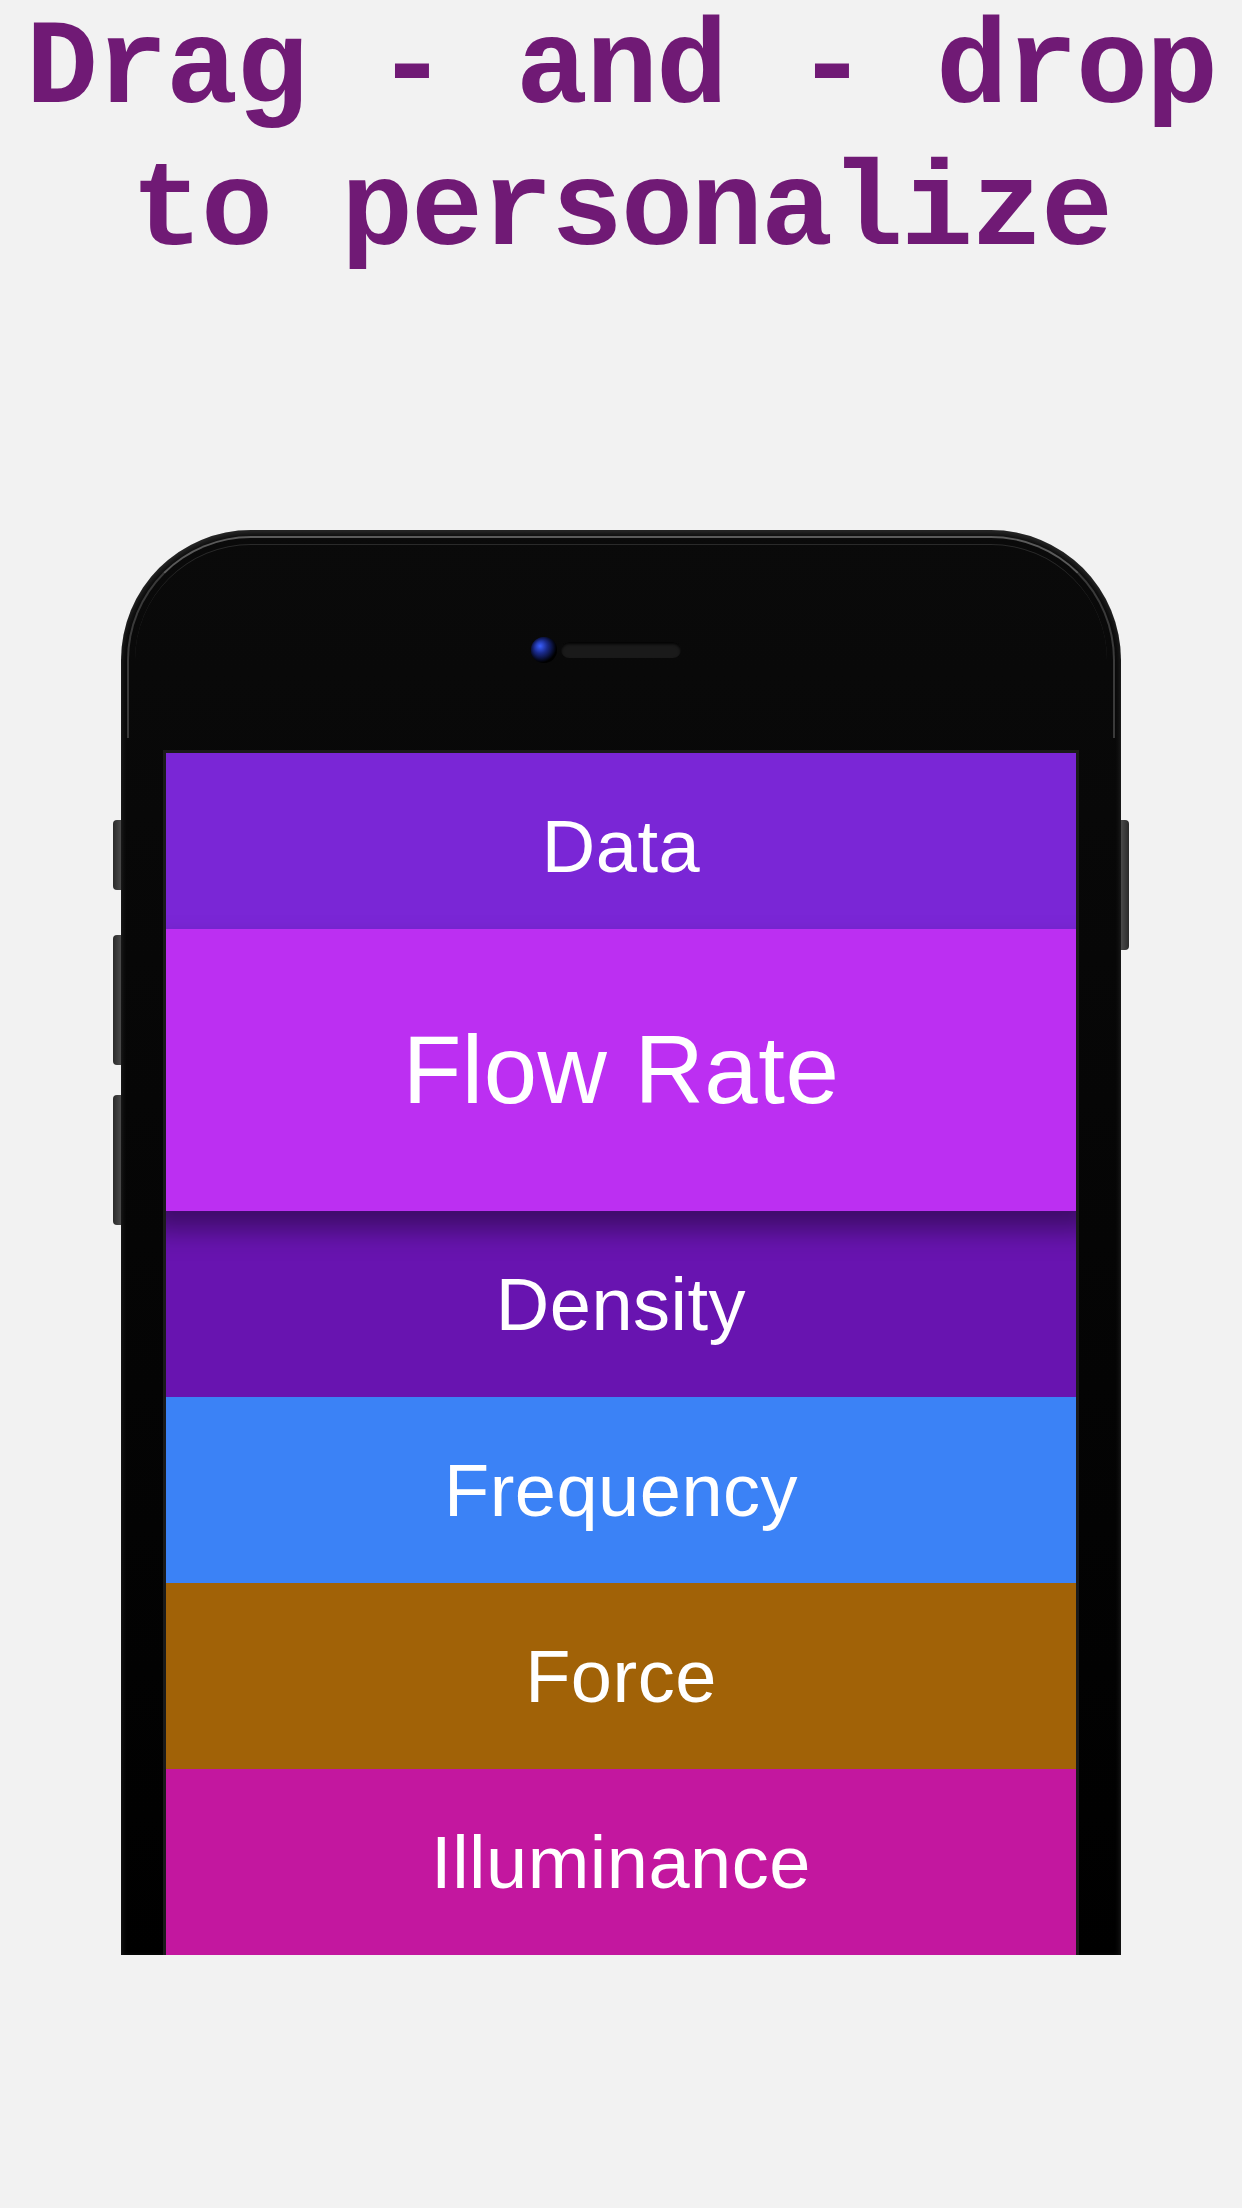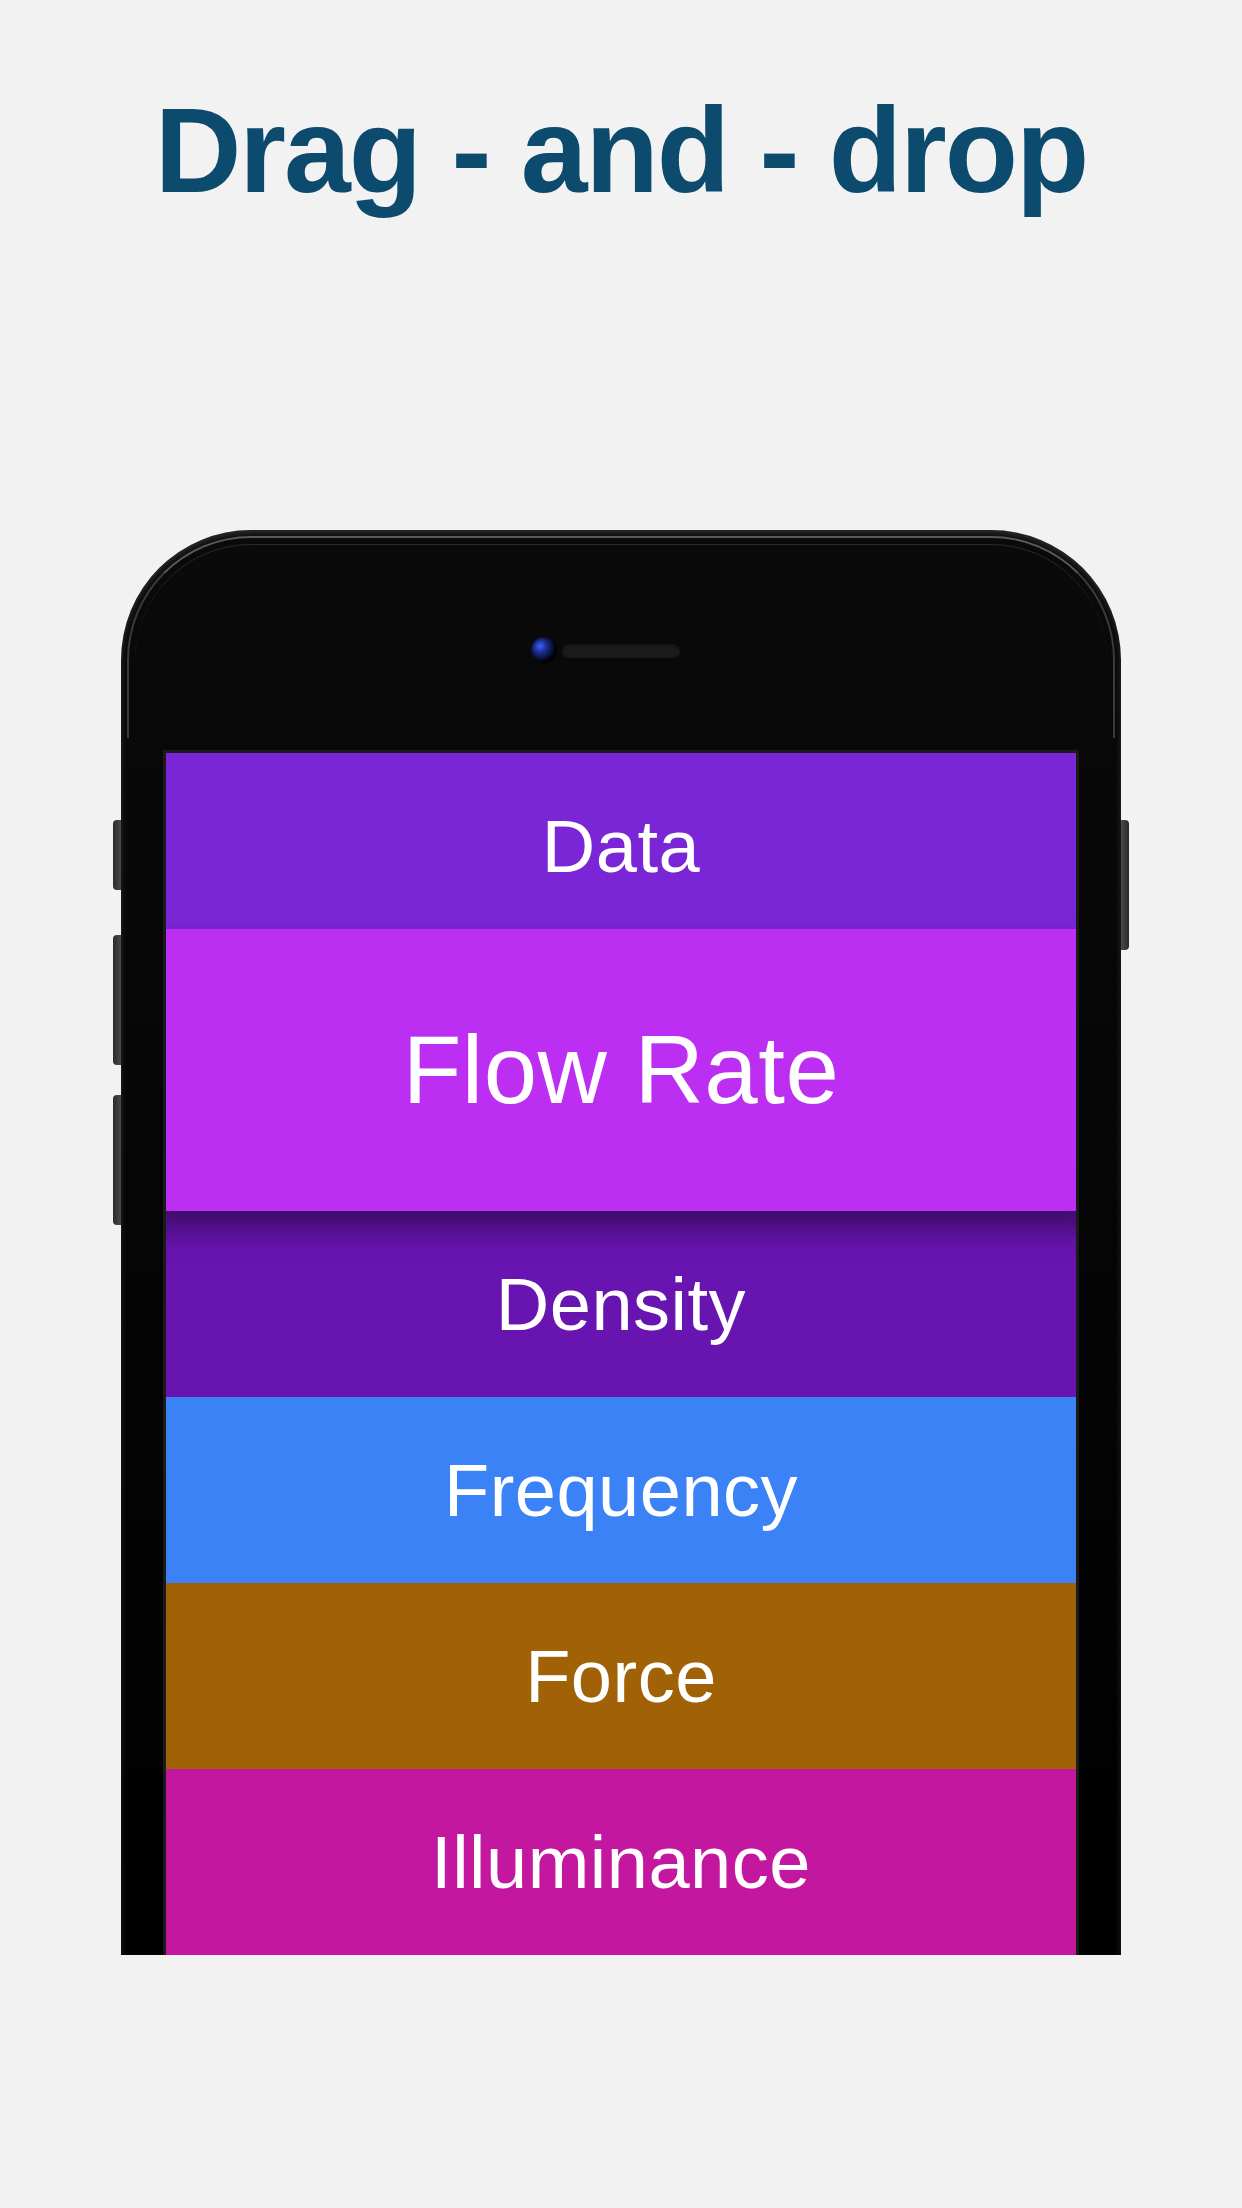--- a/index.html
+++ b/index.html
@@ -13,25 +13,25 @@
       height: 2208px;
       background: #f2f2f2;
       font-family: -apple-system, BlinkMacSystemFont, 'Segoe UI', Helvetica, Arial, sans-serif;
       overflow: hidden;
       position: relative;
     }
     
     .headline {
       text-align: center;
       font-weight: 700;
-      color: #0c4a6e;
+      color: #701a75;
       font-size: 120px;
       line-height: 1.18;
-      padding-top: 80px;
       letter-spacing: -2px;
+      font-family: Liberation Mono, monospace;
     }
     
     .phone-wrapper {
       position: absolute;
       top: 530px;
       left: 50%;
       transform: translateX(-50%);
       width: 1000px;
     }
     
@@ -176,20 +176,21 @@
     
     .item-frequency { background: #3b82f6; }
     .item-force { background: #a16207; }
     .item-illuminance { background: #c3179f; }
   </style>
 </head>
 <body>
 
 <div class="headline">
   <div>Drag - and - drop</div>
+  <div>to personalize</div>
 </div>
 
 <div class="phone-wrapper">
   <div class="side-button-mute"></div>
   <div class="side-button-vol-up"></div>
   <div class="side-button-vol-down"></div>
   <div class="side-button-power"></div>
 
   <div class="phone-body">
     <div class="camera"></div>

